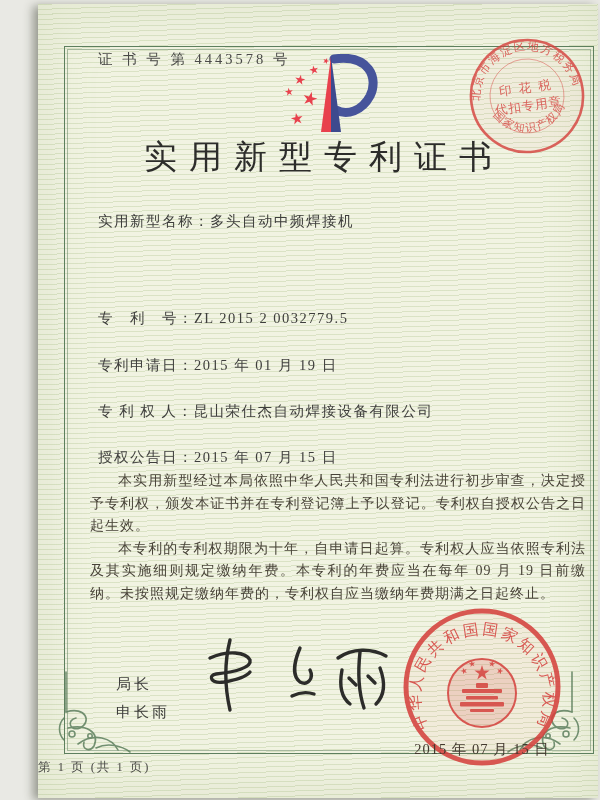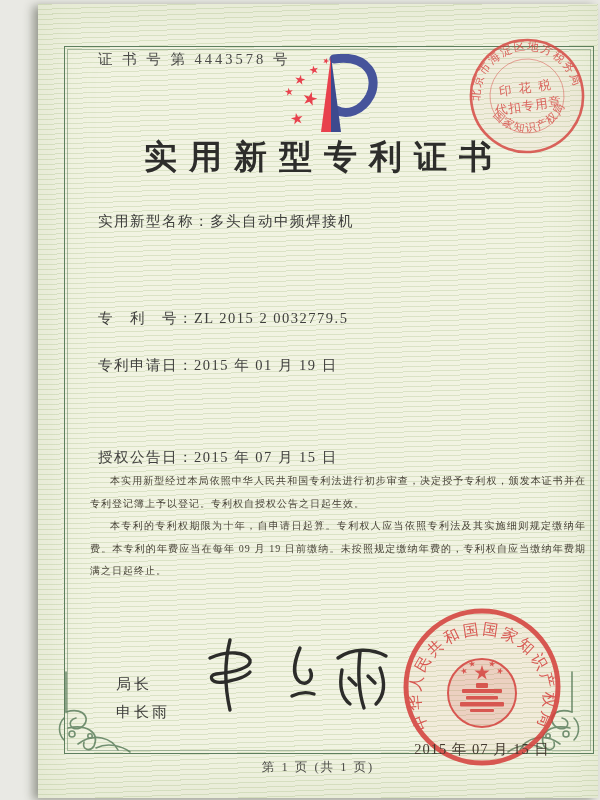--- a/index.html
+++ b/index.html
@@ -13,33 +13,33 @@
       rgba(241,243,226,0) 1px, rgba(241,243,226,0) 5px);
     box-shadow:-5px 2px 9px rgba(50,55,40,.45), inset 0 0 60px rgba(140,160,100,.18);
     margin-left:28px;
   }
   .frame{position:absolute;left:26px;top:42px;width:528px;height:706px;
     border:1.5px solid #5d7f5e;}
   .frame-inner{position:absolute;inset:2px;border:1px solid rgba(93,127,94,.5);}
   .cert-no{position:absolute;left:60px;top:46px;font-size:14.5px;letter-spacing:3px;color:#4a4a48;}
   .logo{position:absolute;left:235px;top:50px;width:116px;height:84px;}
   .title{position:absolute;left:0;top:131px;width:100%;text-align:center;
-    font-size:33px;color:#2d2d2b;letter-spacing:12px;padding-left:12px;box-sizing:border-box;font-weight:700;}
+    font-size:33px;color:#2d2d2b;letter-spacing:12px;padding-left:12px;box-sizing:border-box;font-weight:400;}
   .field{position:absolute;left:60px;font-size:14.5px;color:#3e3e3c;letter-spacing:1.5px;white-space:nowrap;}
   .f0{top:208px}.f1{top:259px}.f2{top:305px}.f3{top:352px}.f4{top:398px}.f5{top:444px}
   .paras{position:absolute;left:52px;top:466px;width:496px;
-    font-size:10px;line-height:22.5px;color:#484338;text-align:justify;letter-spacing:1px;}
+    font-size:14px;line-height:22.5px;color:#484338;text-align:justify;letter-spacing:1px;}
   .paras p{margin:0;text-indent:2em;}
   .director{position:absolute;left:78px;top:666px;font-size:15px;color:#3c3c3a;letter-spacing:3px;line-height:28px;}
   .sig{position:absolute;left:158px;top:622px;width:210px;height:95px;}
   .seal{position:absolute;left:358px;top:597px;width:172px;height:172px;}
   .seal-date{position:absolute;left:352px;top:736px;width:184px;text-align:center;
     font-size:14.5px;color:#43392f;letter-spacing:1px;}
   .taxstamp{position:absolute;left:427px;top:30px;width:124px;height:124px;transform:rotate(-8deg);}
-  .footer{position:absolute;left:0;top:755px;width:100%;text-align:center;
+  .footer{position:absolute;left:0;top:755px;width:100%;text-align:left;
     font-size:12.5px;color:#4c4c48;letter-spacing:2px;}
   .corner{position:absolute;width:84px;height:84px;}
   .corner-l{left:18px;top:666px;}
   .corner-r{right:16px;top:666px;transform:scaleX(-1);}
   svg{display:block;}
 </style>
 </head>
 <body>
 
 <div class="photo">
@@ -110,20 +110,21 @@
       <text x="62" y="58" text-anchor="middle" font-size="12.5" fill="#d5423e" letter-spacing="2" font-family="Liberation Serif, serif">印 花 税</text>
       <text x="62" y="76" text-anchor="middle" font-size="12.5" fill="#d5423e" letter-spacing="1" font-family="Liberation Serif, serif">代扣专用章</text>
     </g>
   </svg>
 
   <div class="title">实用新型专利证书</div>
 
   <div class="field f0"><span>实用新型名称：</span><span>多头自动中频焊接机</span></div>
   <div class="field f2"><span>专　利　号：</span><span>ZL 2015 2 0032779.5</span></div>
   <div class="field f3"><span>专利申请日：</span><span>2015 年 01 月 19 日</span></div>
+  <div class="field f4"><span>专 利 权 人：</span><span>昆山荣仕杰自动焊接设备有限公司</span></div>
   <div class="field f5"><span>授权公告日：</span><span>2015 年 07 月 15 日</span></div>
 
   <div class="paras">
     <p>本实用新型经过本局依照中华人民共和国专利法进行初步审查，决定授予专利权，颁发本证书并在专利登记簿上予以登记。专利权自授权公告之日起生效。</p>
     <p>本专利的专利权期限为十年，自申请日起算。专利权人应当依照专利法及其实施细则规定缴纳年费。本专利的年费应当在每年 09 月 19 日前缴纳。未按照规定缴纳年费的，专利权自应当缴纳年费期满之日起终止。</p>
   </div>
 
   <div class="director">
     <div>局长</div>
     <div>申长雨</div>

